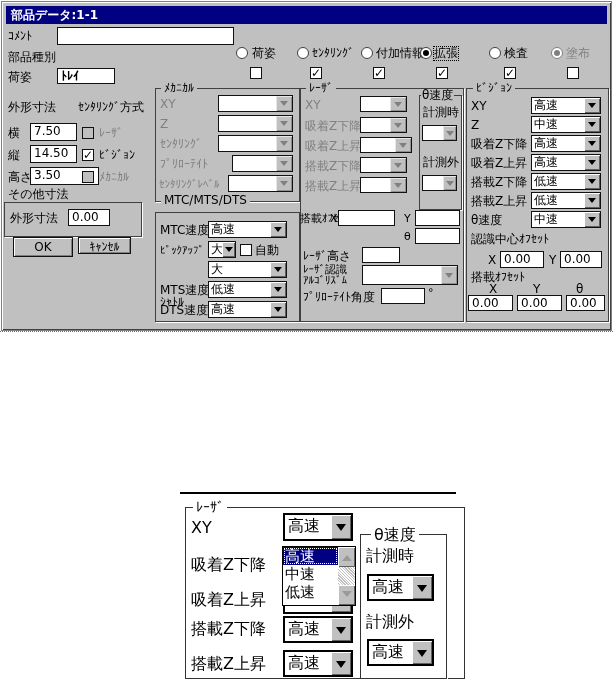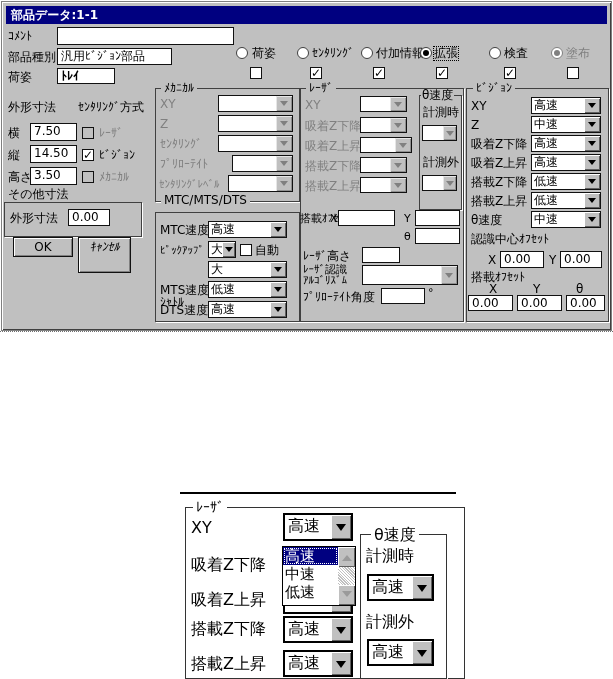--- a/index.html
+++ b/index.html
@@ -69,21 +69,20 @@
   <div class="dlg">
     <div class="titlebar">
       <span>部品データ:1-1</span>
     </div>
   </div>
   <div class="dotline"></div>
 
   <div class="lbl" style="left:8px;top:30px;">ｺﾒﾝﾄ</div>
   <div class="tb" style="left:57px;top:27px;width:177px;height:18px;"></div>
   <div class="lbl" style="left:8px;top:51px;">部品種別</div>
-  <div class="tb" style="left:57px;top:48px;width:115px;height:17px;">汎用ﾋﾞｼﾞｮﾝ部品</div>
   <div class="lbl" style="left:8px;top:71px;">荷姿</div>
   <div class="tb" style="left:57px;top:68px;width:58px;height:16px;font-weight:bold;">ﾄﾚｲ</div>
 
   <div class="radio" style="left:236px;top:47px;"></div>
   <div class="lbl" style="left:252px;top:47px;">荷姿</div>
   <div class="cb" style="left:250px;top:67px;"></div>
 
   <div class="radio" style="left:297px;top:47px;"></div>
   <div class="lbl" style="left:312px;top:47px;">ｾﾝﾀﾘﾝｸﾞ</div>
   <div class="cb checked" style="left:310px;top:67px;"></div>
@@ -103,37 +102,37 @@
   <div class="radio sel dis" style="left:551px;top:47px;"></div>
   <div class="lbl dis" style="left:566px;top:47px;">塗布</div>
   <div class="cb" style="left:567px;top:67px;"></div>
 
   <div class="lbl" style="left:8px;top:101px;">外形寸法</div>
   <div class="lbl" style="left:8px;top:127px;">横</div>
   <div class="tb" style="left:30px;top:123px;width:47px;height:18px;">7.50</div>
   <div class="lbl" style="left:8px;top:149px;">縦</div>
   <div class="tb" style="left:30px;top:145px;width:47px;height:18px;">14.50</div>
   <div class="lbl" style="left:8px;top:171px;">高さ</div>
-  <div class="tb" style="left:30px;top:167px;width:47px;height:18px;">3.50</div>
+  <div class="tb" style="left:30px;top:167px;width:69px;height:18px;">3.50</div>
 
   <div class="lbl" style="left:78px;top:101px;">ｾﾝﾀﾘﾝｸﾞ方式</div>
   <div class="cb dis" style="left:82px;top:127px;"></div>
   <div class="lbl dis" style="left:99px;top:127px;">ﾚｰｻﾞ</div>
   <div class="cb checked" style="left:82px;top:149px;"></div>
   <div class="lbl" style="left:99px;top:149px;">ﾋﾞｼﾞｮﾝ</div>
   <div class="cb dis" style="left:82px;top:171px;"></div>
   <div class="lbl dis" style="left:99px;top:171px;">ﾒｶﾆｶﾙ</div>
 
   <div class="lbl" style="left:8px;top:188px;">その他寸法</div>
   <div class="grp" style="left:4px;top:202px;width:136px;height:33px;"></div>
   <div class="lbl" style="left:10px;top:212px;">外形寸法</div>
   <div class="tb" style="left:68px;top:209px;width:42px;height:17px;">0.00</div>
 
   <div class="btn95" style="left:13px;top:237px;width:60px;height:20px;line-height:18px;text-align:center;">OK</div>
-  <div class="btn95" style="left:78px;top:237px;width:53px;height:36px;line-height:18px;font-style:italic;">ｷｬﾝｾﾙ</div>
+  <div class="btn95" style="left:78px;top:237px;width:53px;height:17px;line-height:18px;">ｷｬﾝｾﾙ</div>
 
   <div class="grp" style="left:155px;top:88px;width:143px;height:112px;"></div>
   <div class="grplbl" style="left:161px;top:82px;">ﾒｶﾆｶﾙ</div>
   <div class="lbl dis" style="left:160px;top:98px;">XY</div>
   <div class="combo dis" style="left:218px;top:95px;width:75px;height:17px;">
       <span class="val"></span>
       <span class="cbtn">
         <span class="arr"></span>
       </span>
     </div>

